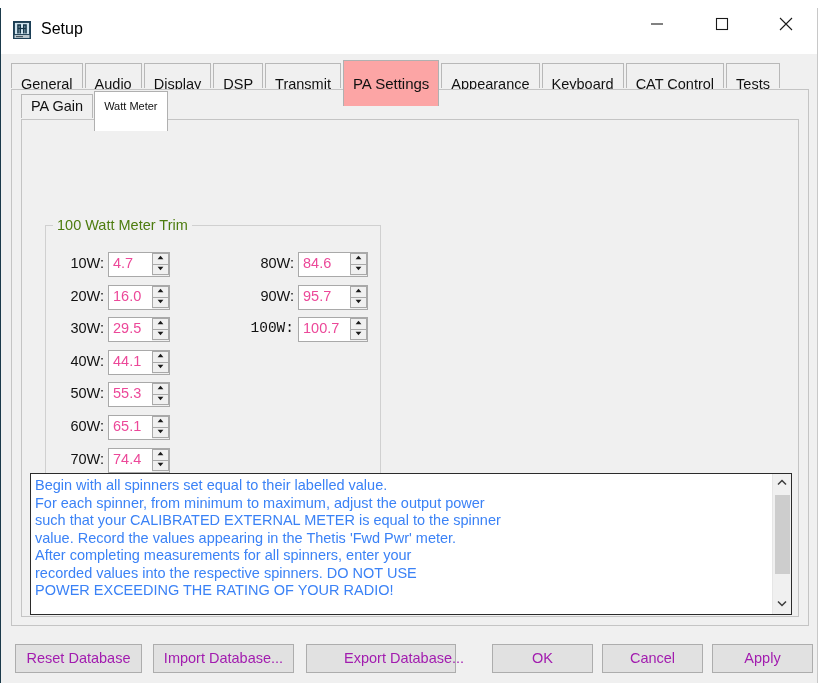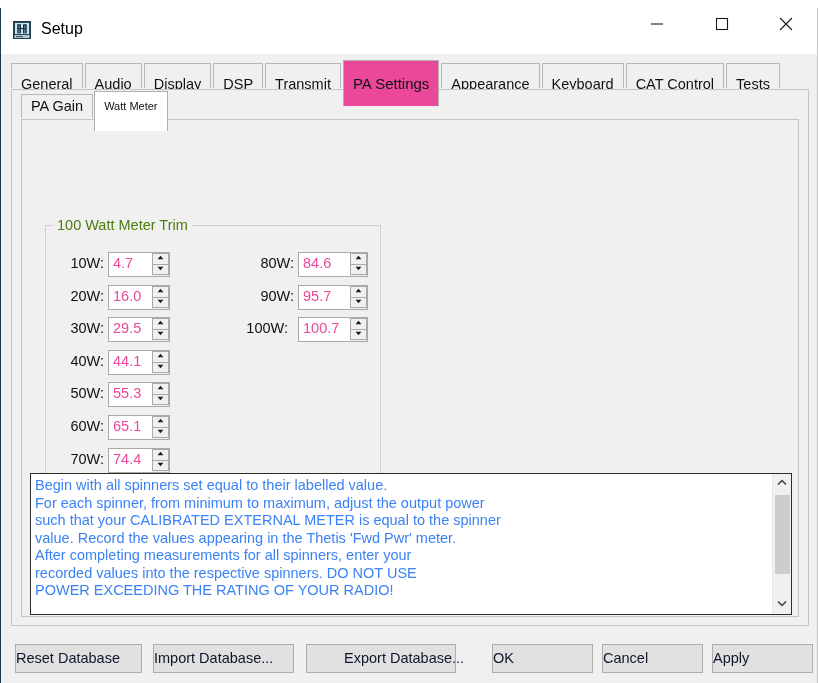--- a/index.html
+++ b/index.html
@@ -74,21 +74,21 @@
     font-size: 14.5px;
     color: #111;
     background: #f0f0f0;
     border: 1px solid #b8b8b8;
     border-bottom: none;
     box-sizing: border-box;
     white-space: nowrap;
     cursor: default;
   }
   .tab.selected {
-    background: #ec4899;
+    background: #fca5a5;
     height: 46px;
     margin-top: -3px;
     line-height: 29px;
     border-color: #b0b0b0;
     z-index: 5;
     font-size: 15px;
   }
 
   
   .tabpage {
@@ -290,22 +290,23 @@
     background: #f0f0f0;
   }
   .bbtn {
     position: absolute;
     top: 10px;
     height: 29px;
     background: #e1e1e1;
     border: 1px solid #adadad;
     box-sizing: border-box;
     font-size: 14.5px;
-    color: #0f172a;
+    color: #a21caf;
     line-height: 27px;
+    text-align: center;
     cursor: default;
     white-space: nowrap;
   }
 </style>
 </head>
 <body>
 
 <div id="app">
 
   <div class="titlebar">
@@ -502,21 +503,21 @@
                   <path d="M3.5 0.8 L6.4 4.2 L0.6 4.2 Z" fill="#1a1a1a"></path>
                 </svg>
               </div>
               <div class="dn">
                 <svg width="7" height="5" viewBox="0 0 7 5">
                   <path d="M3.5 4.2 L0.6 0.8 L6.4 0.8 Z" fill="#1a1a1a"></path>
                 </svg>
               </div>
             </div>
           </div>
-          <div class="sp-label" style="left: 176px; width: 90px; top: 200.2px;">100W:</div>
+          <div class="sp-label" style="left: 182px; width: 90px; top: 200.2px; font-family: Liberation Mono, monospace;">100W:</div>
           <div class="spinner" style="left: 276px; top: 197.2px; width: 70px;">
             <span class="val">100.7</span>
             <div class="btns">
               <div class="up">
                 <svg width="7" height="5" viewBox="0 0 7 5">
                   <path d="M3.5 0.8 L6.4 4.2 L0.6 4.2 Z" fill="#1a1a1a"></path>
                 </svg>
               </div>
               <div class="dn">
                 <svg width="7" height="5" viewBox="0 0 7 5">

